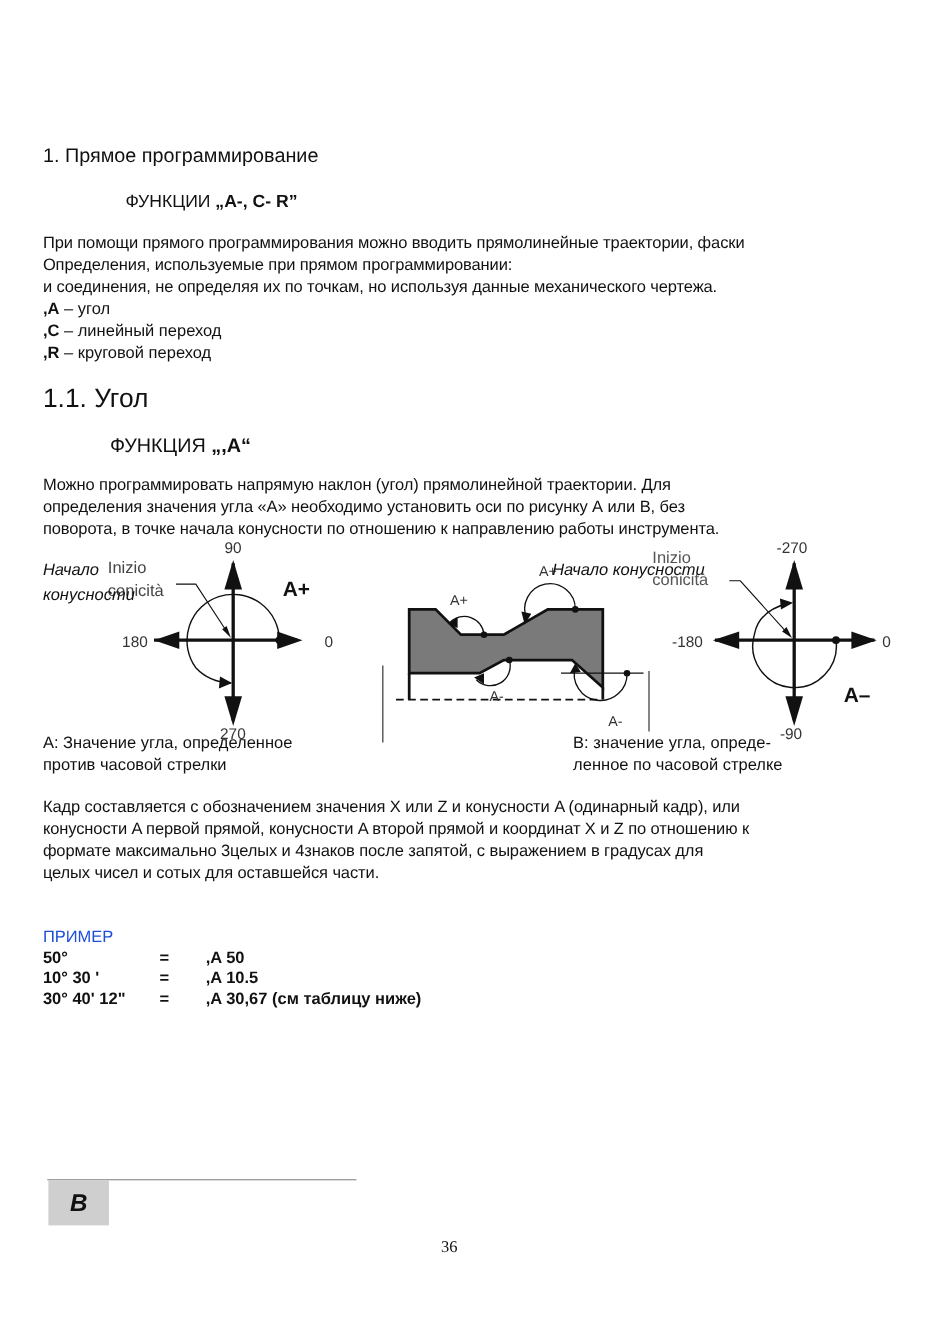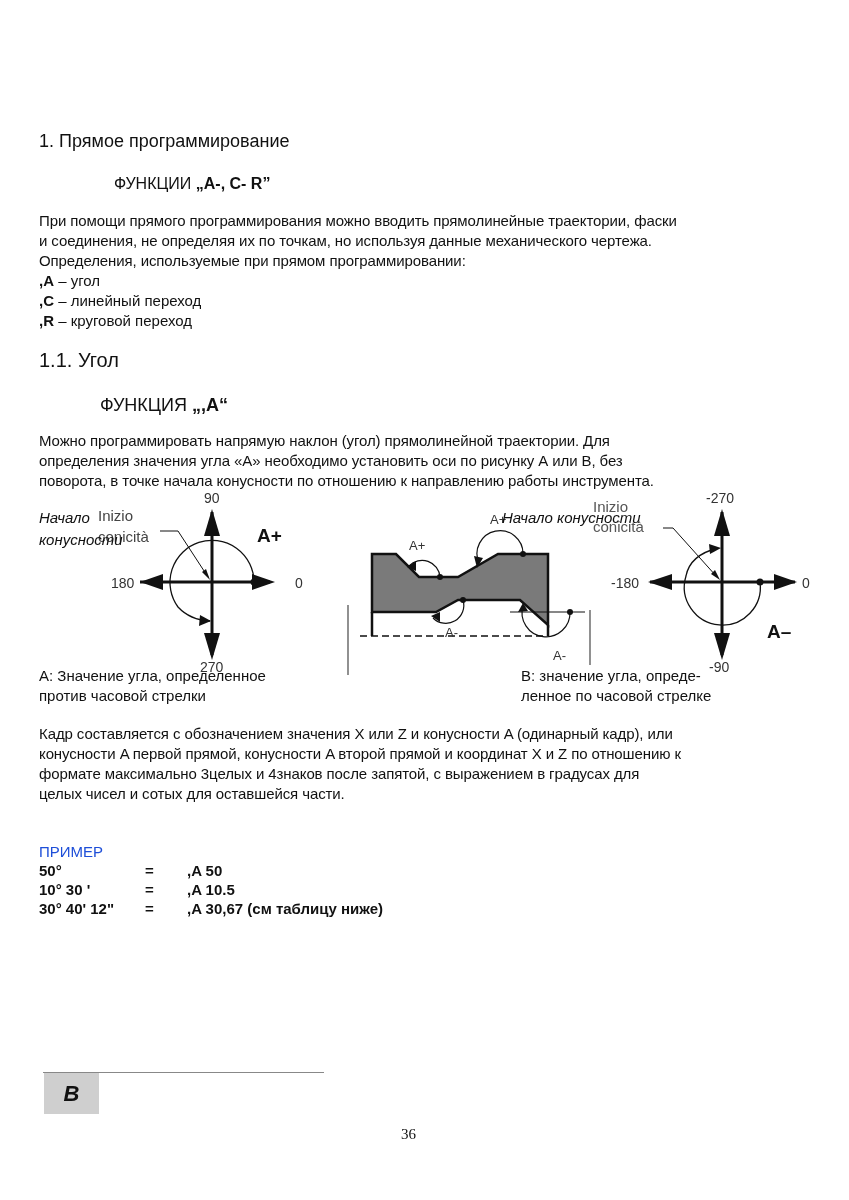--- a/index.html
+++ b/index.html
@@ -6,21 +6,21 @@
   body { width: 849px; height: 1200px; position: relative; overflow: hidden;
          font-family: "Liberation Sans", sans-serif; color: #111; }
   .abs { position: absolute; }
   .h1 { left: 39px; top: 131px; font-size: 18px; }
   .func1 { left: 114px; top: 175px; font-size: 16px; }
   .func1 b, .func2 b { font-weight: bold; }
   .para { left: 39px; font-size: 15px; line-height: 20px; letter-spacing: -0.1px; }
   .p1 { top: 211px; width: 780px; }
   .defs { left: 39px; top: 271px; font-size: 15px; line-height: 20px; }
   .defs b { font-weight: bold; }
-  .h2 { left: 39px; top: 349px; font-size: 20px; text-align: right; }
+  .h2 { left: 39px; top: 349px; font-size: 24px; text-align: right; }
   .func2 { left: 100px; top: 395px; font-size: 18px; }
   .p2 { top: 431px; width: 780px; }
   .diagram { left: 0; top: 488px; width: 849px; height: 225px; }
   .cap-a { left: 39px; top: 666px; font-size: 15px; line-height: 20px; }
   .cap-b { left: 521px; top: 666px; font-size: 15px; line-height: 20px; }
   .p3 { top: 724px; width: 790px; }
   .example-title { left: 39px; top: 843px; font-size: 15px; color: #cc2222; }
   .ex-table { left: 39px; top: 861px; font-size: 15px; line-height: 19px; font-weight: bold; }
   .ex-row { display: flex; }
   .ex-row span:nth-child(1) { width: 106px; }
@@ -33,22 +33,22 @@
   svg text { font-family: "Liberation Sans", sans-serif; }
 </style>
 </head>
 <body>
 
 <div class="abs h1">1. Прямое программирование</div>
 <div class="abs func1"><span>ФУНКЦИИ </span><b>„A-, C- R”</b></div>
 
 <div class="abs para p1">
   <div>При помощи прямого программирования можно вводить прямолинейные траектории, фаски</div>
+  <div>Определения, используемые при прямом программировании:</div>
   <div>и соединения, не определяя их по точкам, но используя данные механического чертежа.</div>
-  <div>Определения, используемые при прямом программировании:</div>
 </div>
 
 <div class="abs defs">
   <div><b>,A</b><span> – угол</span></div>
   <div><b>,C</b><span> – линейный переход</span></div>
   <div><b>,R</b><span> – круговой переход</span></div>
 </div>
 
 <div class="abs h2">1.1. Угол</div>
 <div class="abs func2"><span>ФУНКЦИЯ </span><b>„,A“</b></div>

